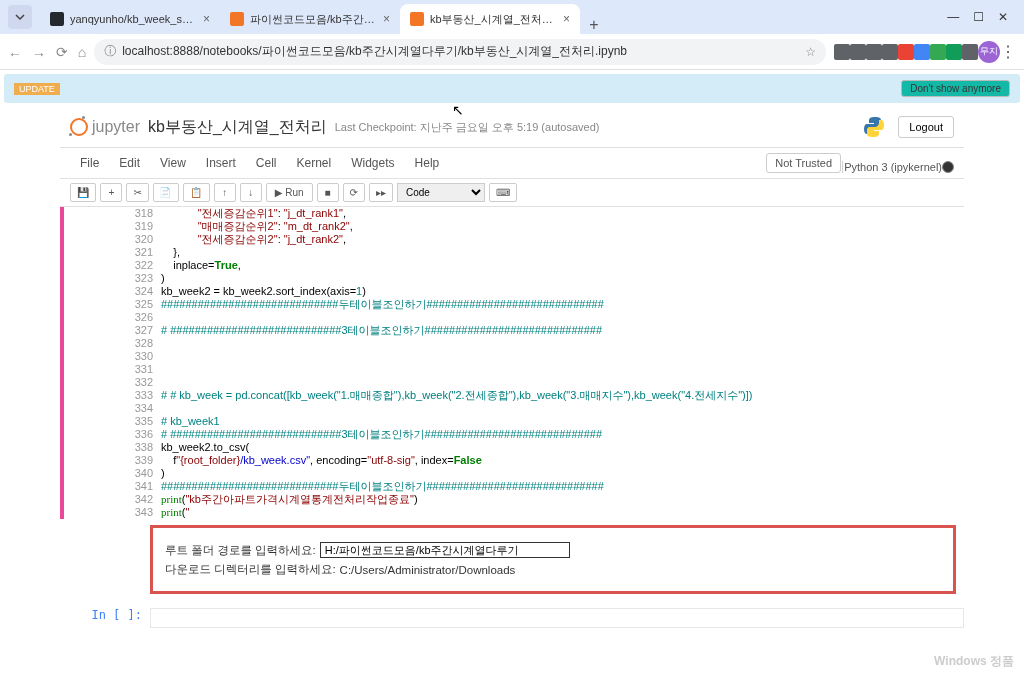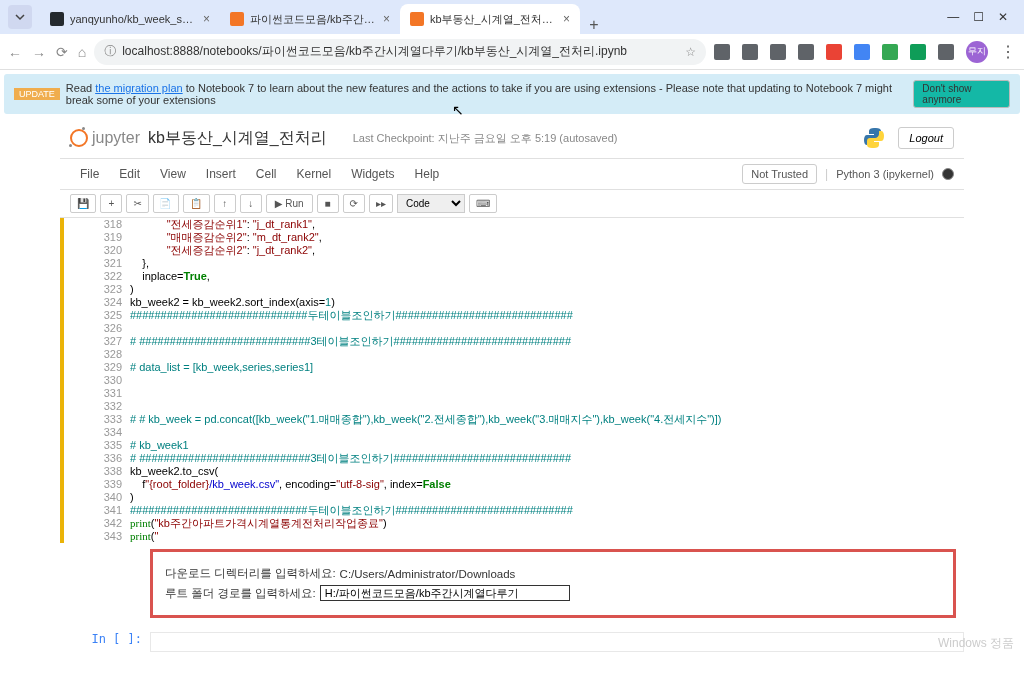--- a/index.html
+++ b/index.html
@@ -18,62 +18,62 @@
 .window-controls { display: flex; gap: 14px; padding: 0 8px; color: #333; }
 .window-controls span { font-size: 12px; }
 
 .addr-bar { background: #fff; height: 36px; display: flex; align-items: center; padding: 0 8px; gap: 8px; border-bottom: 1px solid #e0e0e0; }
 .nav-icons { display: flex; gap: 10px; align-items: center; color: #888; }
 .nav-icons span { font-size: 14px; }
 .url-box { flex: 1; display: flex; align-items: center; background: #f1f3f4; border-radius: 14px; height: 26px; padding: 0 10px; font-size: 12px; gap: 6px; }
 .url-box .secure { color: #888; font-size: 12px; }
 .url-box .url-text { color: #333; flex: 1; }
 .url-box .star { color: #888; }
-.ext-icons { display: flex; gap: 12px; align-items: center; }
+.ext-icons { display: flex; gap: 0; align-items: center; }
 .ext-icons .ext { width: 16px; height: 16px; border-radius: 2px; }
 .avatar { width: 22px; height: 22px; border-radius: 50%; background: #9c64d4; color: #fff; font-size: 9px; display: flex; align-items: center; justify-content: center; }
 
 
 .banner { background: #d4ecf7; margin: 4px; padding: 6px 10px; border-radius: 3px; display: flex; align-items: center; font-size: 11px; color: #333; }
 .banner .update-badge { background: #f0ad4e; color: #fff; padding: 1px 5px; border-radius: 0; font-size: 9px; margin-right: 6px; }
 .banner a { color: #1a73e8; text-decoration: underline; }
 .banner .dismiss { margin-left: auto; border: 1px solid #bbb; padding: 2px 8px; border-radius: 3px; font-size: 10px; background: #14b8a6; }
 
 
 .jupyter-area { padding: 0 60px; }
 .jheader { display: flex; align-items: center; padding: 8px 10px; gap: 8px; }
 .jlogo { display: flex; align-items: center; gap: 4px; }
 .jlogo-icon { width: 18px; height: 18px; border: 2px solid #f37626; border-radius: 50%; position: relative; }
 .jlogo-icon::before, .jlogo-icon::after { content: ''; position: absolute; width: 3px; height: 3px; border-radius: 50%; background: #888; }
 .jlogo-icon::before { top: -4px; right: 1px; }
 .jlogo-icon::after { bottom: -2px; left: -3px; }
 .jlogo-text { color: #888; font-size: 16px; }
 .nb-name { font-size: 16px; color: #333; }
-.checkpoint { font-size: 11px; color: #888; margin-left: 18px; }
+.checkpoint { font-size: 11px; color: #888; margin-left: 0; }
 .jheader-right { margin-left: auto; display: flex; align-items: center; gap: 12px; }
 .py-icon { width: 24px; height: 24px; }
-.logout-btn { border: 1px solid #ccc; padding: 4px 10px; border-radius: 3px; font-size: 11px; font-style: italic; }
+.logout-btn { border: 1px solid #ccc; padding: 4px 10px; border-radius: 3px; font-size: 11px; }
 
 
 .menubar { display: flex; align-items: center; padding: 4px 10px; border-top: 1px solid #e0e0e0; border-bottom: 1px solid #e0e0e0; font-size: 12px; color: #555; }
 .menubar .mitem { padding: 4px 10px; }
-.menubar .right { margin-left: auto; display: flex; align-items: center; gap: 8px; }
+.menubar .right { margin-left: auto; display: flex; align-items: flex-end; gap: 0; }
 .trusted { border: 1px solid #ccc; padding: 3px 8px; border-radius: 3px; font-size: 11px; }
 .kernel-name { font-size: 11px; }
 .kernel-dot { width: 12px; height: 12px; border: 1px solid #888; border-radius: 50%; background: #333; }
 
 
 .toolbar { display: flex; align-items: center; padding: 4px 10px; gap: 4px; border-bottom: 1px solid #e0e0e0; }
 .tbtn { border: 1px solid #ccc; padding: 3px 6px; border-radius: 2px; font-size: 10px; min-width: 22px; text-align: center; color: #555; background: #fff; }
 .tbtn.run { padding: 3px 8px; }
 .cell-type { border: 1px solid #ccc; padding: 2px 4px; font-size: 10px; }
 
 
 .notebook { padding: 0; }
-.code-cell { display: flex; border-left: 4px solid #eab308; margin-left: 0; }
+.code-cell { display: flex; border-left: 4px solid #ec4899; margin-left: 0; gap: 31px; }
 .gutter-col { width: 36px; flex-shrink: 0; padding-top: 0; }
 .code-col { flex: 1; font-family: 'DejaVu Sans Mono', Consolas, monospace; font-size: 11px; line-height: 13px; padding-right: 10px; }
 .code-line { display: flex; white-space: pre; }
 .ln { color: #999; width: 30px; text-align: right; padding-right: 8px; flex-shrink: 0; user-select: none; }
 .c-maroon { color: #8b0000; }
 .c-teal { color: #008080; }
 .c-green { color: #008000; font-family: Liberation Serif, serif; }
 .c-bold-green { color: #008000; font-weight: bold; }
 .c-blue { color: #0000cd; }
 
@@ -83,21 +83,21 @@
 .input-field { border: 1px solid #333; padding: 1px 4px; width: 250px; font-family: inherit; font-size: 11px; }
 
 .empty-cell { display: flex; margin-top: 10px; padding: 4px 0; }
 .prompt { color: #333; font-family: monospace; font-size: 12px; width: 90px; text-align: right; padding-right: 8px; color: #303F9F; }
 .prompt-in { color: #3b82f6; }
 .empty-input { flex: 1; min-height: 20px; border: 1px solid #e8e8e8; padding: 4px; }
 
 
 .cursor { position: absolute; left: 452px; top: 102px; font-size: 14px; pointer-events: none; }
 
-.watermark { position: absolute; right: 10px; bottom: 24px; color: #ccc; font-size: 12px; }
+.watermark { position: absolute; right: 10px; bottom: 6px; color: #ccc; font-size: 12px; font-weight: bold; }
 </style>
 </head>
 <body>
 
 <div class="browser-top">
   <div class="chevron-box">
     <svg width="10" height="10" viewBox="0 0 10 10">
         <path d="M1 3 L5 7 L9 3" stroke="#444" stroke-width="1.5" fill="none"></path>
       </svg>
   </div>
@@ -148,23 +148,20 @@
     <span class="ext" style="background:#34a853"></span>
     <span class="ext" style="background:#0f9d58"></span>
     <span class="ext" style="background:#5f6368"></span>
     <div class="avatar">무지</div>
     <span style="color:#555">⋮</span>
   </div>
 </div>
 
 <div class="banner">
   <span class="update-badge">UPDATE</span>
-  <span>
-    <span>Read </span><a href="#">the migration plan</a><span> to Notebook 7 to learn about the new features and the actions to take if you are using extensions - Please note that updating to Notebook 7 might break some of your extensions</span>
-  </span>
   <span class="dismiss">Don't show anymore</span>
 </div>
 
 <div class="jupyter-area">
   <div class="jheader">
     <div class="jlogo">
       <span class="jlogo-icon"></span>
       <span class="jlogo-text">jupyter</span>
     </div>
     <span class="nb-name">kb부동산_시계열_전처리</span>
@@ -200,65 +197,64 @@
     <span class="tbtn">+</span>
     <span class="tbtn">✂</span>
     <span class="tbtn">📄</span>
     <span class="tbtn">📋</span>
     <span class="tbtn">↑</span>
     <span class="tbtn">↓</span>
     <span class="tbtn run">▶ Run</span>
     <span class="tbtn">■</span>
     <span class="tbtn">⟳</span>
     <span class="tbtn">▸▸</span>
-    <select class="cell-type" style="width:68px"><option>Code</option></select>
+    <select class="cell-type" style="width:88px"><option>Code</option></select>
     <span class="tbtn">⌨</span>
   </div>
 
   <div class="notebook">
     <div class="code-cell">
       <div class="gutter-col"></div>
       <div class="code-col" id="code-col">
           <div class="code-line"><span class="ln">318</span><span>            </span><span class="c-maroon">"전세증감순위1"</span><span>: </span><span class="c-maroon">"j_dt_rank1"</span><span>,</span></div>
           <div class="code-line"><span class="ln">319</span><span>            </span><span class="c-maroon">"매매증감순위2"</span><span>: </span><span class="c-maroon">"m_dt_rank2"</span><span>,</span></div>
           <div class="code-line"><span class="ln">320</span><span>            </span><span class="c-maroon">"전세증감순위2"</span><span>: </span><span class="c-maroon">"j_dt_rank2"</span><span>,</span></div>
           <div class="code-line"><span class="ln">321</span><span>    },</span></div>
           <div class="code-line"><span class="ln">322</span><span>    inplace=</span><span class="c-bold-green">True</span><span>,</span></div>
           <div class="code-line"><span class="ln">323</span><span>)</span></div>
           <div class="code-line"><span class="ln">324</span><span>kb_week2 = kb_week2.sort_index(axis=</span><span class="c-teal">1</span><span>)</span></div>
           <div class="code-line"><span class="ln">325</span><span class="c-teal">#############################두테이블조인하기#############################</span></div>
           <div class="code-line"><span class="ln">326</span><span></span></div>
           <div class="code-line"><span class="ln">327</span><span class="c-teal"># ############################3테이블조인하기#############################</span></div>
           <div class="code-line"><span class="ln">328</span><span></span></div>
-          <div class="code-line"><span class="ln">329</span><span class="c-teal"># data_list = [kb_week,series,series1]</span></div>
           <div class="code-line"><span class="ln">330</span><span></span></div>
           <div class="code-line"><span class="ln">331</span></div>
           <div class="code-line"><span class="ln">332</span><span></span></div>
           <div class="code-line"><span class="ln">333</span><span class="c-teal"># # kb_week = pd.concat([kb_week("1.매매종합"),kb_week("2.전세종합"),kb_week("3.매매지수"),kb_week("4.전세지수")])</span></div>
           <div class="code-line"><span class="ln">334</span><span></span></div>
           <div class="code-line"><span class="ln">335</span><span class="c-teal"># kb_week1</span></div>
           <div class="code-line"><span class="ln">336</span><span class="c-teal"># ############################3테이블조인하기#############################</span></div>
           <div class="code-line"><span class="ln">338</span><span>kb_week2.to_csv(</span></div>
           <div class="code-line"><span class="ln">339</span><span>    f</span><span class="c-maroon">"{root_folder}</span><span class="c-blue">/kb_week.csv"</span><span>, encoding=</span><span class="c-maroon">"utf-8-sig"</span><span>, index=</span><span class="c-bold-green">False</span></div>
           <div class="code-line"><span class="ln">340</span><span>)</span></div>
           <div class="code-line"><span class="ln">341</span><span class="c-teal">#############################두테이블조인하기#############################</span></div>
           <div class="code-line"><span class="ln">342</span><span class="c-green">print</span><span>(</span><span class="c-maroon">"kb주간아파트가격시계열통계전처리작업종료"</span><span>)</span></div>
           <div class="code-line"><span class="ln">343</span><span class="c-green">print</span><span>(</span><span class="c-maroon">"</span></div>
         </div>
     </div>
 
     <div class="output-box">
       <div class="output-line">
+        <span>루트 폴더 경로를 입력하세요: </span>
+        <input class="input-field" value="H:/파이썬코드모음/kb주간시계열다루기" style="">
+      </div>
+      <div class="output-line">
         <span>다운로드 디렉터리를 입력하세요: </span>
         <span>C:/Users/Administrator/Downloads</span>
       </div>
-      <div class="output-line">
-        <span>루트 폴더 경로를 입력하세요: </span>
-        <input class="input-field" value="H:/파이썬코드모음/kb주간시계열다루기" style="">
-      </div>
     </div>
 
     <div class="empty-cell">
       <span class="prompt prompt-in">In [ ]:</span>
       <div class="empty-input"></div>
     </div>
   </div>
 </div>
 
 <div class="cursor">↖</div>

